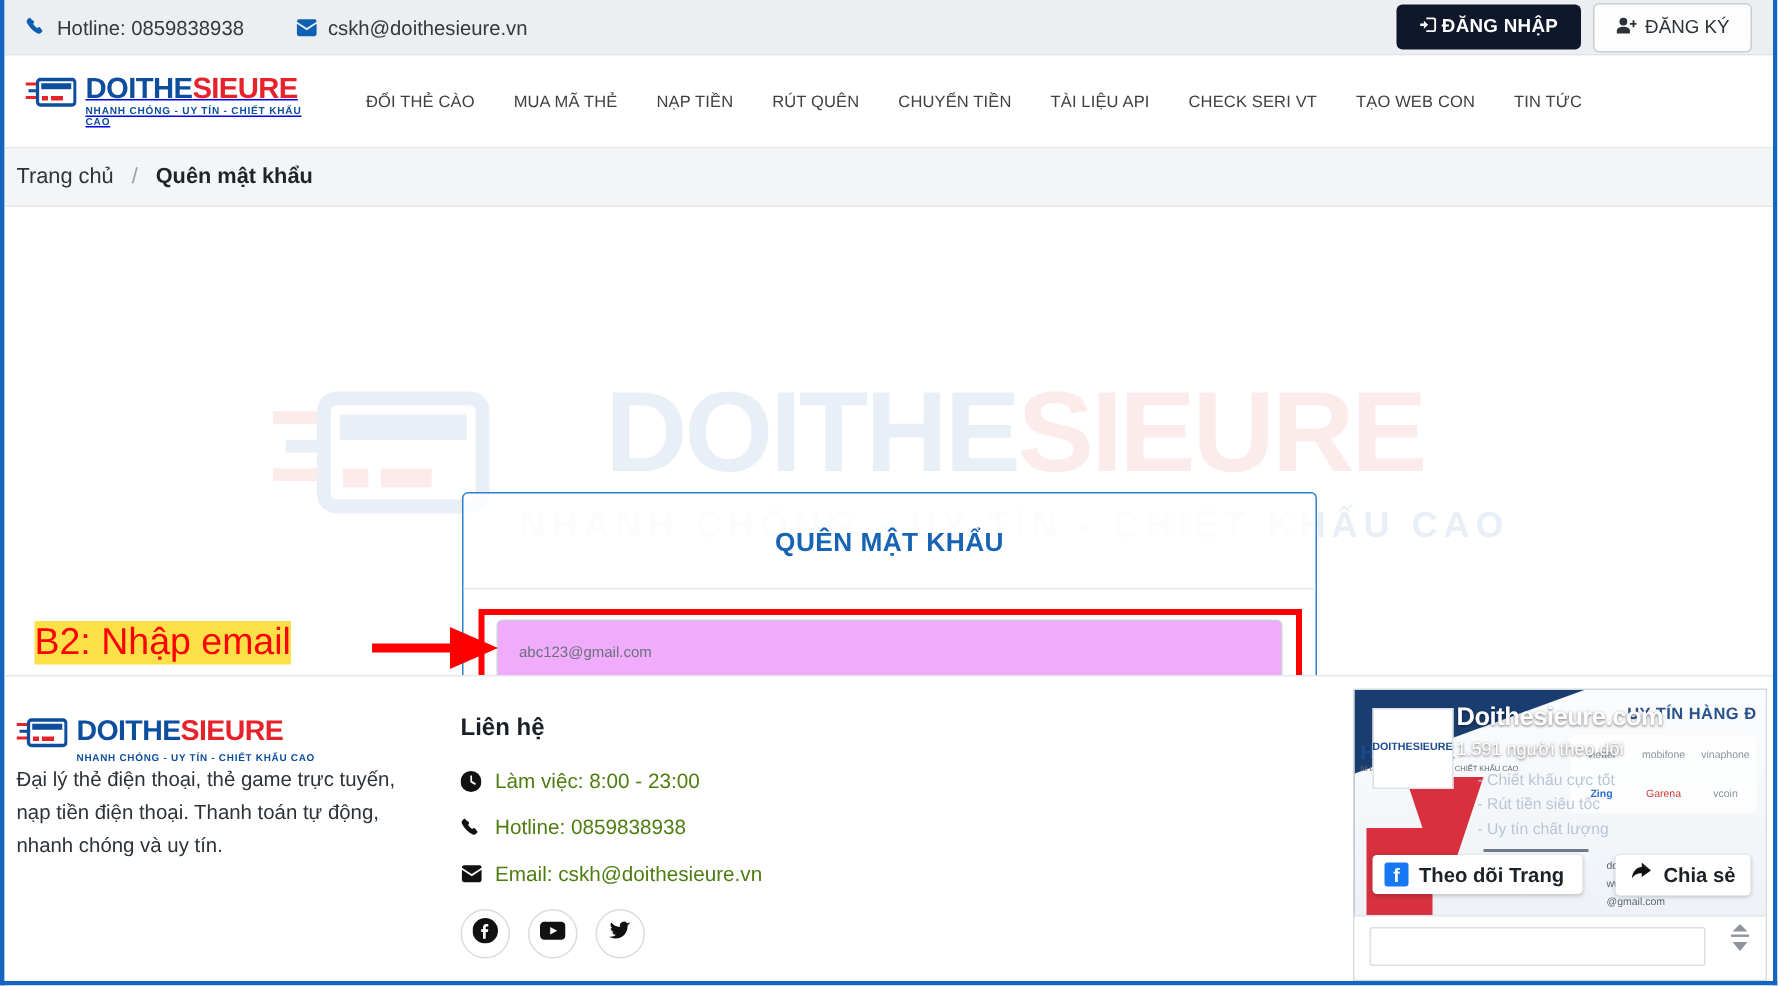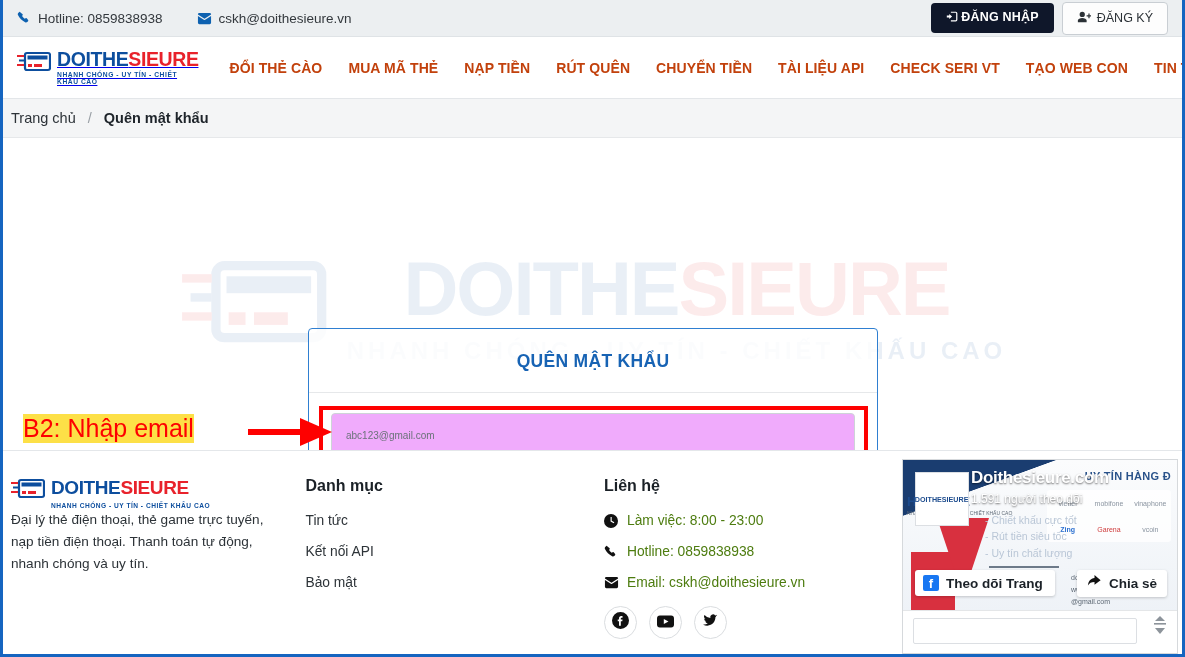--- a/index.html
+++ b/index.html
@@ -59,21 +59,21 @@
   .logo-text { line-height: 1; }
   .logo-main { font-size: 19.5px; font-weight: bold; letter-spacing: -0.4px; }
   .logo-main .b { color: #0d4e9e; }
   .logo-main .r { color: #e8222b; }
   .logo-sub {
     font-size: 6.7px; font-weight: bold; color: #0d4e9e;
     letter-spacing: .55px; margin-top: 3px;
   }
   .nav-links { display: flex; align-items: center; gap: 0; margin-left: 18px; }
   .nav-links a {
-    color: #c2410c; font-size: 14px; font-weight: bold;
+    color: #404040; font-size: 11px; font-weight: normal;
     text-decoration: none; padding: 6px 13px; white-space: nowrap;
     letter-spacing: .1px;
   }
   
   .crumbbar {
     height: 39px; background: #f4f5f6;
     display: flex; align-items: center; padding-left: 8px;
     border-bottom: 1px solid #e6e8ea;
     font-size: 14.5px;
   }
@@ -383,26 +383,20 @@
             </svg>
           </span>
           <span>
             <span class="f-logo-main"><span class="b">DOITHE</span><span class="r">SIEURE</span></span>
             <span class="f-logo-sub" style="display:block">NHANH CHÓNG - UY TÍN - CHIẾT KHẤU CAO</span>
           </span>
         </div>
         <div class="f-desc">Đại lý thẻ điện thoại, thẻ game trực tuyến, nạp tiền điện thoại. Thanh toán tự động, nhanh chóng và uy tín.</div>
       </div>
 
-      <div class="fcol-2">
-        <div class="f-head">Danh mục</div>
-        <a class="f-link" href="#">Tin tức</a>
-        <a class="f-link" href="#">Kết nối API</a>
-        <a class="f-link" href="#">Bảo mật</a>
-      </div>
 
       <div class="fcol-3">
         <div class="f-head">Liên hệ</div>
         <div class="f-ct">
           <span class="ico">
             <svg width="14" height="14" viewBox="0 0 16 16" fill="currentColor">
                 <path d="M8 0a8 8 0 1 0 0 16A8 8 0 0 0 8 0zm.8 3.5v4.2l3 1.8-.7 1.2-3.6-2.2V3.5h1.3z"></path>
               </svg>
           </span>
           <span>Làm việc: 8:00 - 23:00</span>

